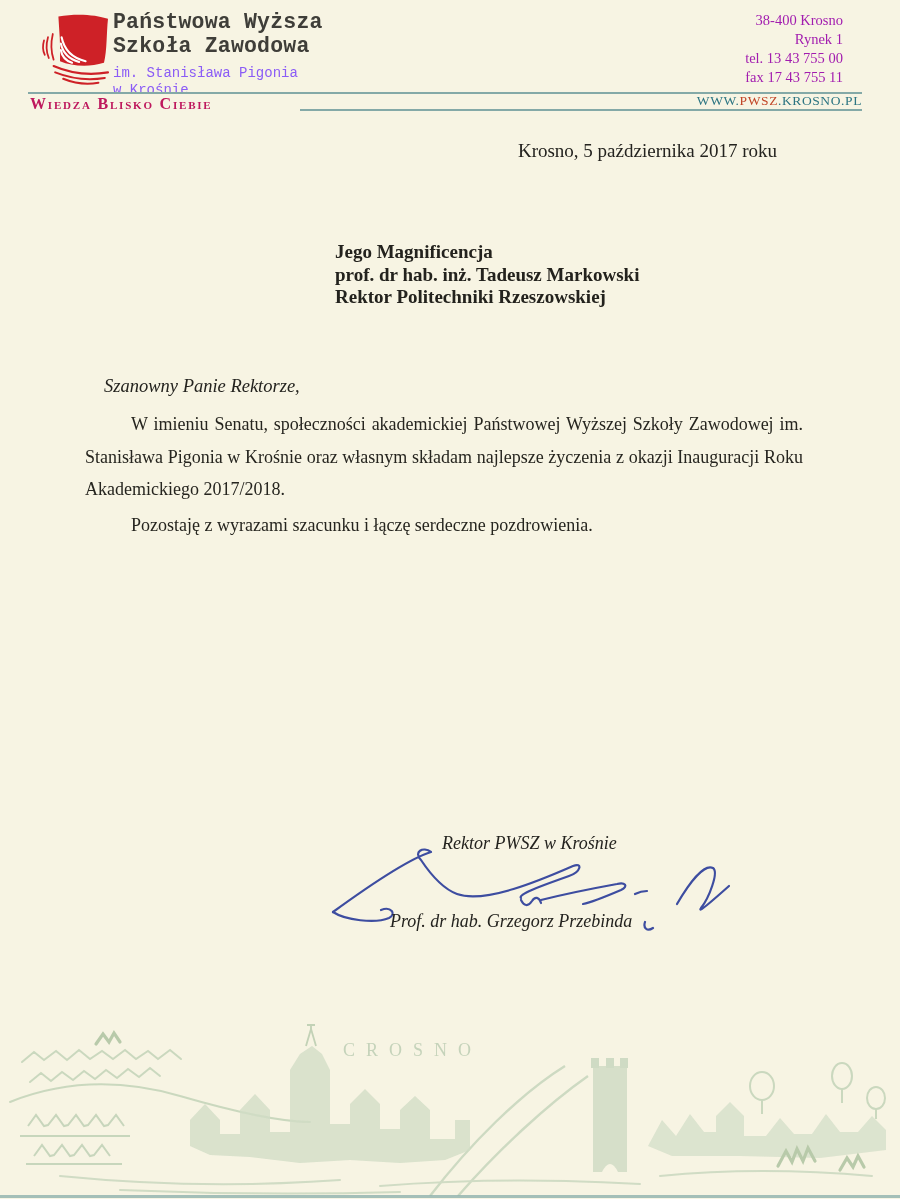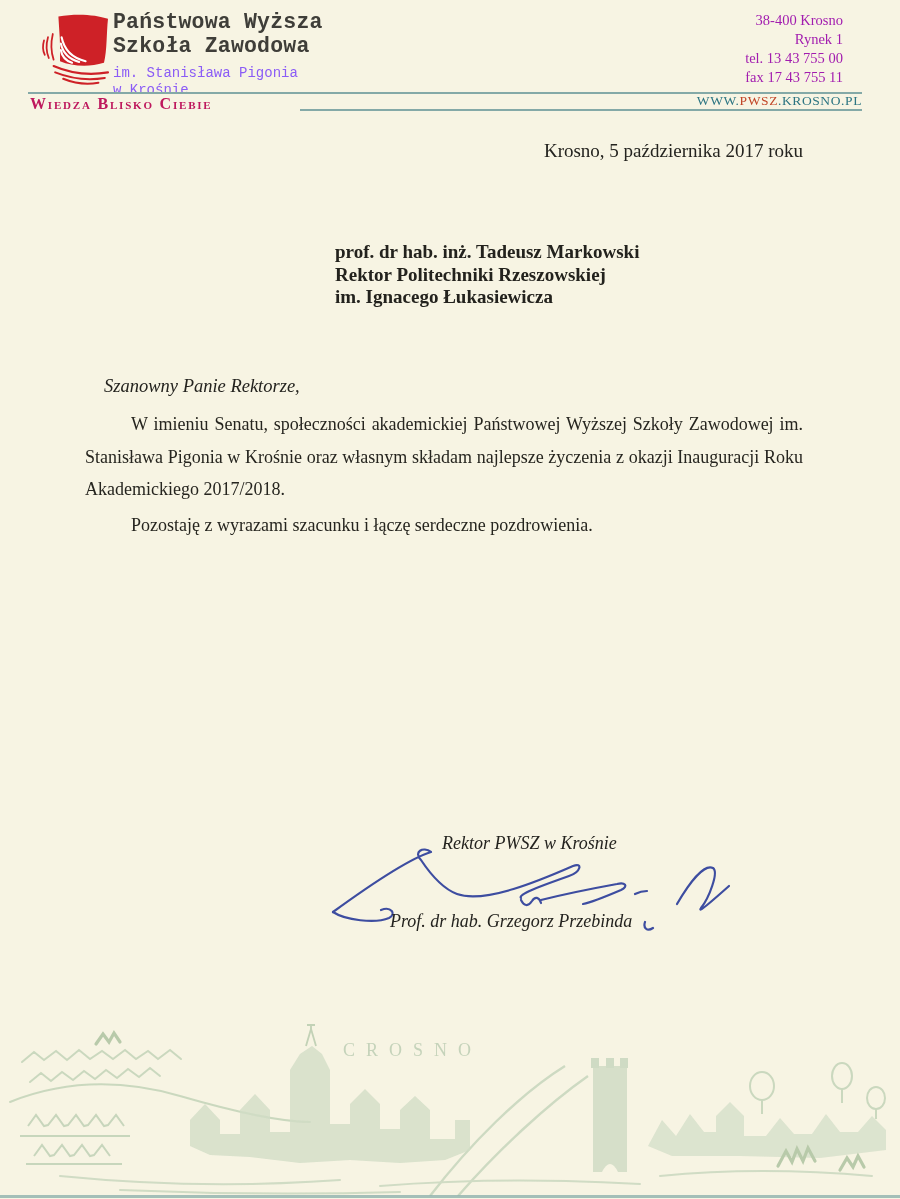--- a/index.html
+++ b/index.html
@@ -21,21 +21,21 @@
   .org-sub div{margin:0;}
   .contact-block{right:57px;top:11px;text-align:right;font-size:14.5px;line-height:19px;color:#a21caf;}
   .rule{height:2px;background:#84a9a7;}
   .rule-top{left:28px;top:92px;width:834px;}
   .rule-bottom{left:300px;top:109px;width:562px;}
   .tagline{left:30px;top:95px;font-variant:small-caps;font-size:16px;letter-spacing:1.8px;color:#be185d;font-weight:bold;}
   .website{right:38px;top:93px;font-size:13.5px;letter-spacing:.6px;color:#2c7582;}
   .website .brand{color:#c14527;}
 
   
-  .dateline{right:97px;top:140px;font-size:19px;color:#24231f;}
+  .dateline{right:123px;top:140px;font-size:19px;color:#24231f;}
   .recipient{left:335px;top:241px;font-size:19px;font-weight:bold;line-height:22.5px;color:#23221d;}
   .salutation{left:104px;top:376px;font-size:18.5px;font-style:italic;color:#24231f;}
   .letter-body{left:85px;right:97px;top:408px;font-size:18px;line-height:32.6px;text-align:justify;color:#26251f;}
   .letter-body p{margin:0 0 3px 0;text-indent:46px;}
 
   
   .sig-title{left:422px;top:833px;font-size:18px;font-style:italic;color:#24231f;margin-left:20px;}
   .sig-name{left:390px;top:911px;font-size:18px;font-style:italic;color:#24231f;}
   .sig-ink{left:325px;top:838px;width:440px;height:105px;}
 
@@ -84,23 +84,23 @@
 <div class="abs rule rule-top"></div>
 <div class="abs rule rule-bottom"></div>
 
 <div class="abs tagline">Wiedza Blisko Ciebie</div>
 
 <div class="abs website"><span>WWW.</span><span class="brand">PWSZ</span><span>.KROSNO.PL</span></div>
 
 <div class="abs dateline">Krosno, 5 października 2017 roku</div>
 
 <div class="abs recipient">
+  <div>Jego Magnificencja</div>
   <div>prof. dr hab. inż.  Tadeusz Markowski</div>
   <div>Rektor Politechniki Rzeszowskiej</div>
-  <div>im. Ignacego Łukasiewicza</div>
 </div>
 
 <div class="abs salutation">Szanowny Panie Rektorze,</div>
 
 <div class="abs letter-body">
   <p>W imieniu Senatu, społeczności akademickiej Państwowej Wyższej Szkoły Zawodowej im. Stanisława Pigonia w Krośnie oraz własnym składam najlepsze życzenia z okazji Inauguracji Roku Akademickiego 2017/2018.</p>
   <p>Pozostaję z wyrazami szacunku i łączę serdeczne pozdrowienia.</p>
 </div>
 
 <div class="abs sig-title">Rektor PWSZ w Krośnie</div>

